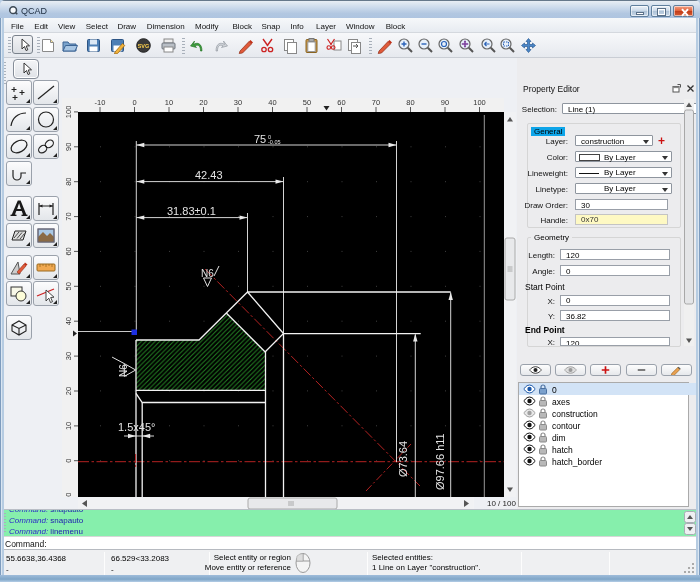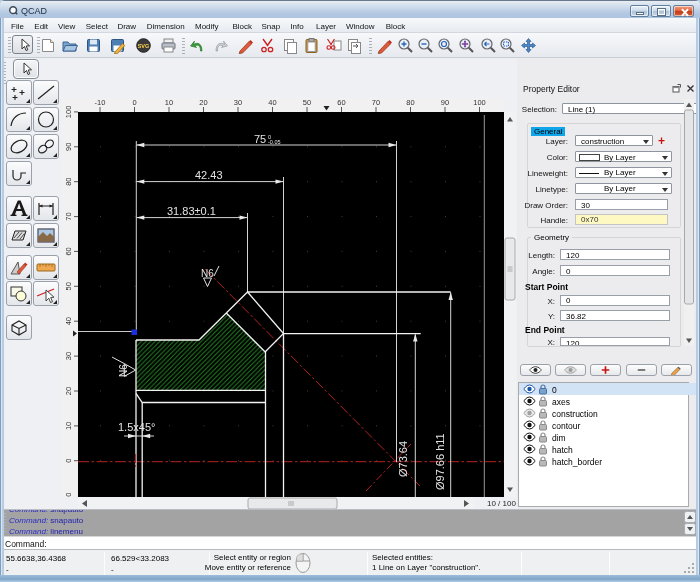--- a/index.html
+++ b/index.html
@@ -61,21 +61,21 @@
 .combo { position:absolute; background:#fff; border:1px solid #8e959e; height:11px; border-radius:1px; font-size:8px; }
 .combo .arr { position:absolute; right:3px; top:4px; width:0; height:0;
   border-left:3px solid transparent; border-right:3px solid transparent; border-top:4px solid #333; }
 .plabel { position:absolute; font-size:8px; color:#111; text-align:right; }
 
 .lbtn { position:absolute; top:306px; width:31px; height:12px; border:1px solid #9aa1ab; border-radius:3px;
   background:linear-gradient(#fdfdfd,#e6e8eb); }
 .lrow { position:absolute; left:0; width:180px; height:12px; }
 .lrow span { position:absolute; left:33px; top:1.5px; font-size:8.5px; }
 
-#history { left:0; top:509px; width:697px; height:27px; background:#a3a3a3; border-top:1px solid #b9bec6; overflow:hidden; }
+#history { left:0; top:509px; width:697px; height:27px; background:#86efac; border-top:1px solid #b9bec6; overflow:hidden; }
 #cmdline { left:0; top:536px; width:697px; height:13px; background:#fff; border-top:1px solid #d7d7d7; }
 #statusbar { left:0; top:549px; width:697px; height:27px; background:#eff0f2; border-top:1px solid #b6bac0; font-size:8px; }
 .ssep { position:absolute; top:2px; height:23px; width:1px; background:#c3c6cb; border-right:1px solid #fdfdfd; }
 #bottomedge { left:0; top:575px; width:700px; height:7px;
   background:linear-gradient(#9fbcda, #7fa6c8 60%, #b4cde6); }
 .sideborder { top:18px; width:4px; height:557px; }
 #sb-l { background:linear-gradient(90deg,#7e9cbe 0 1px,#dae6f2 1px 2px,#b6cce2 2px 4px); }
 #sb-r { background:linear-gradient(270deg,#7e9cbe 0 1px,#dae6f2 1px 2px,#b6cce2 2px 4px); }
 </style>
 </head>
@@ -513,21 +513,21 @@
       <div style="position:absolute;left:10px;top:179px;width:154px;height:110px;border:1px solid #d5d5d5;border-radius:2px"></div>
       <div style="position:absolute;left:14px;top:175px;background:#ececee;padding:0 3px;font-size:8px">Geometry</div>
       <div class="plabel" style="left:0px;top:193px;width:38px">Length:</div>
       <div class="field" style="left:43px;top:191px;width:110px">
           <span style="position:absolute;left:5px;top:0.5px">120</span>
         </div>
       <div class="plabel" style="left:0px;top:209px;width:38px">Angle:</div>
       <div class="field" style="left:43px;top:207px;width:110px">
           <span style="position:absolute;left:5px;top:0.5px">0</span>
         </div>
-      <div style="position:absolute;left:8px;top:223.5px;font-size:8.5px;font-weight:bold">Start Point</div>
+      <div style="position:absolute;left:8px;top:223.5px;font-size:8.5px;font-weight:normal">Start Point</div>
       <div class="plabel" style="left:0px;top:238.7px;width:38px">X:</div>
       <div class="field" style="left:43px;top:236.7px;width:110px">
           <span style="position:absolute;left:5px;top:0.5px">0</span>
         </div>
       <div class="plabel" style="left:0px;top:254.4px;width:38px">Y:</div>
       <div class="field" style="left:43px;top:252.4px;width:110px">
           <span style="position:absolute;left:5px;top:0.5px">36.82</span>
         </div>
       <div style="position:absolute;left:8px;top:267.3px;font-size:8.5px;font-weight:bold">End Point</div>
       <div class="plabel" style="left:0px;top:280px;width:38px">X:</div>

